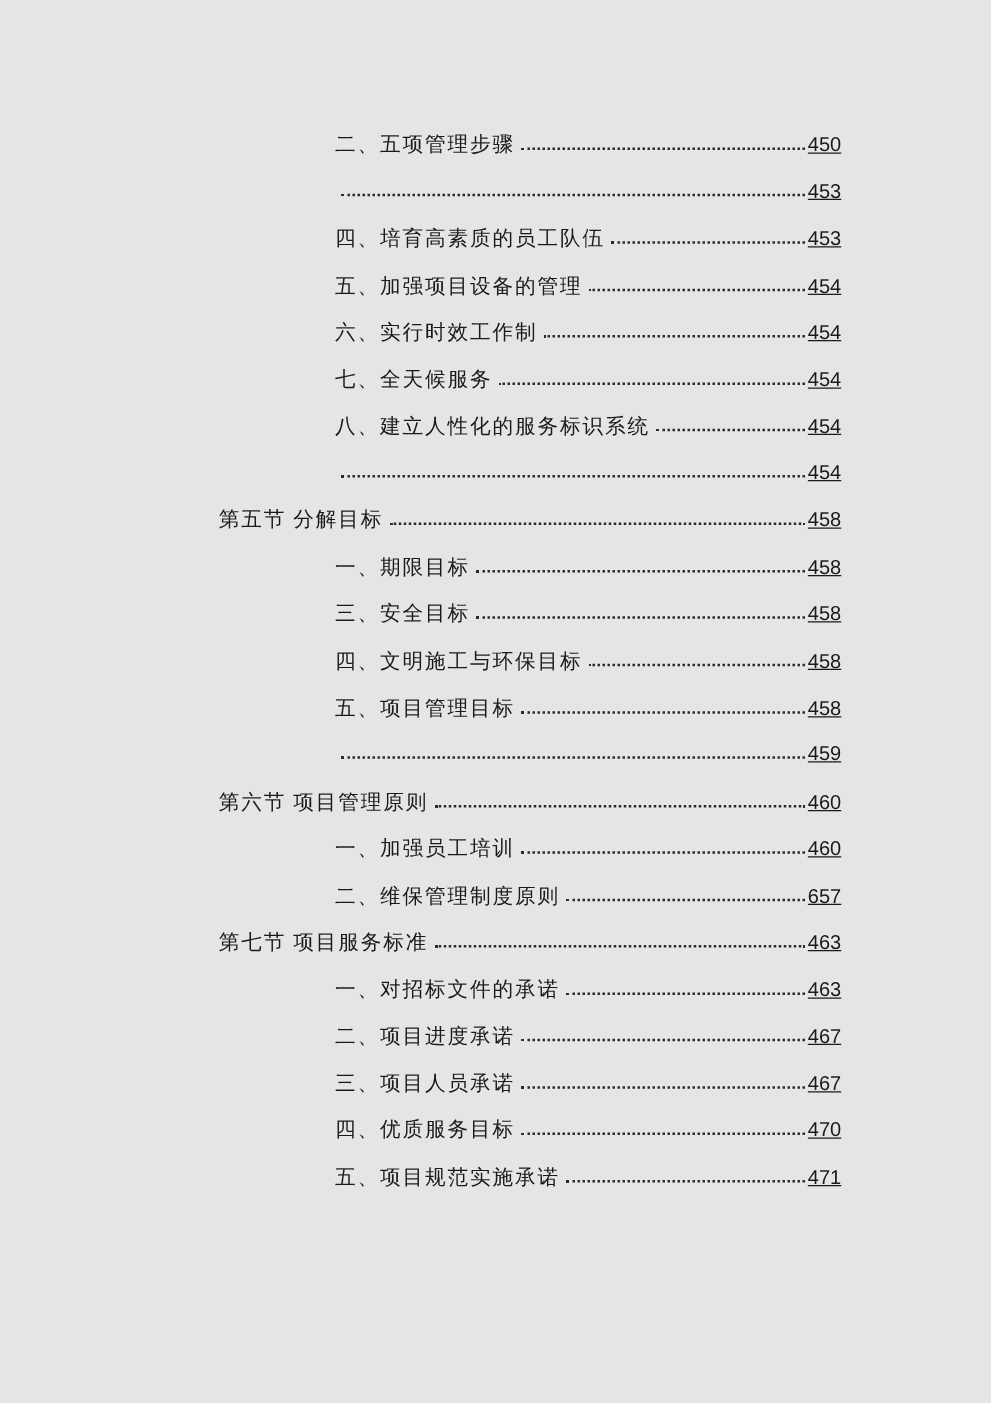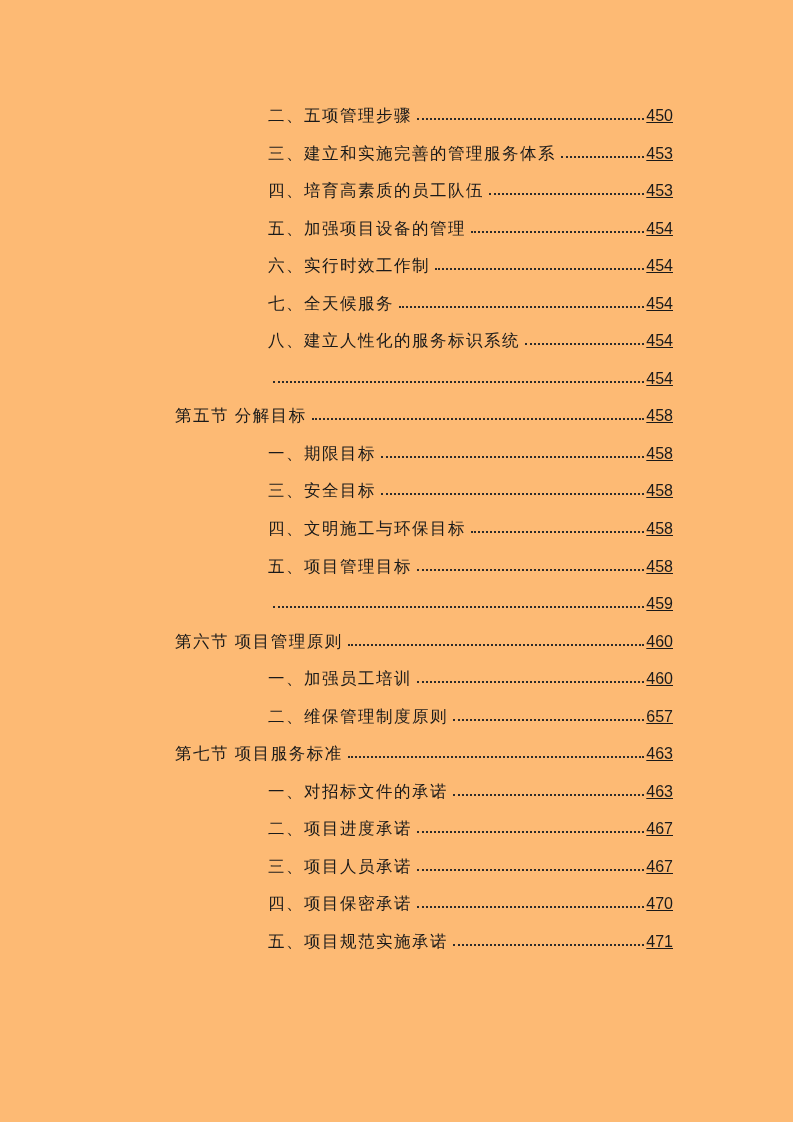--- a/index.html
+++ b/index.html
@@ -4,21 +4,21 @@
 <style>
   html, body {
     margin: 0;
     padding: 0;
     background: #ffffff;
   }
   .page {
     position: relative;
     width: 793px;
     height: 1122px;
-    background: #fdba74;
+    background: #e5e5e5;
     overflow: hidden;
     font-family: "Liberation Serif", "DejaVu Serif", serif;
     color: #1a1a1a;
   }
   .toc {
     position: absolute;
     top: 97px;
     left: 175px;
     width: 498px;
   }
@@ -56,21 +56,20 @@
 <body>
 
 <div class="page">
   <div class="toc">
       <div class="toc-row level-sub">
     <span class="toc-label">二、五项管理步骤</span>
     <span class="toc-leader"></span>
     <span class="toc-page">450</span>
   </div>
       <div class="toc-row level-sub">
-    <span class="toc-label">三、建立和实施完善的管理服务体系</span>
     <span class="toc-leader"></span>
     <span class="toc-page">453</span>
   </div>
       <div class="toc-row level-sub">
     <span class="toc-label">四、培育高素质的员工队伍</span>
     <span class="toc-leader"></span>
     <span class="toc-page">453</span>
   </div>
       <div class="toc-row level-sub">
     <span class="toc-label">五、加强项目设备的管理</span>
@@ -154,21 +153,21 @@
     <span class="toc-label">二、项目进度承诺</span>
     <span class="toc-leader"></span>
     <span class="toc-page">467</span>
   </div>
       <div class="toc-row level-sub">
     <span class="toc-label">三、项目人员承诺</span>
     <span class="toc-leader"></span>
     <span class="toc-page">467</span>
   </div>
       <div class="toc-row level-sub">
-    <span class="toc-label">四、项目保密承诺</span>
+    <span class="toc-label">四、优质服务目标</span>
     <span class="toc-leader"></span>
     <span class="toc-page">470</span>
   </div>
       <div class="toc-row level-sub">
     <span class="toc-label">五、项目规范实施承诺</span>
     <span class="toc-leader"></span>
     <span class="toc-page">471</span>
   </div>
     </div>
 </div>

